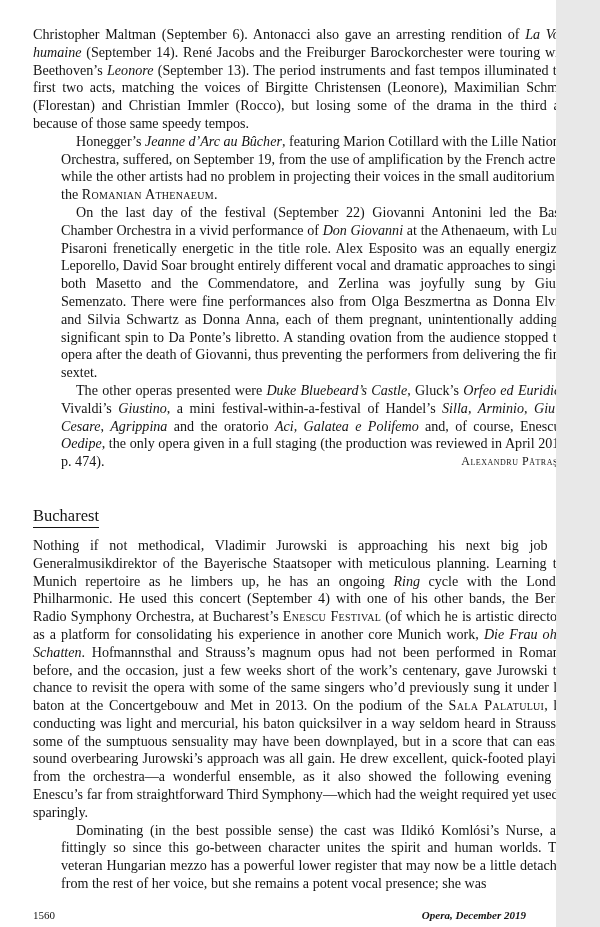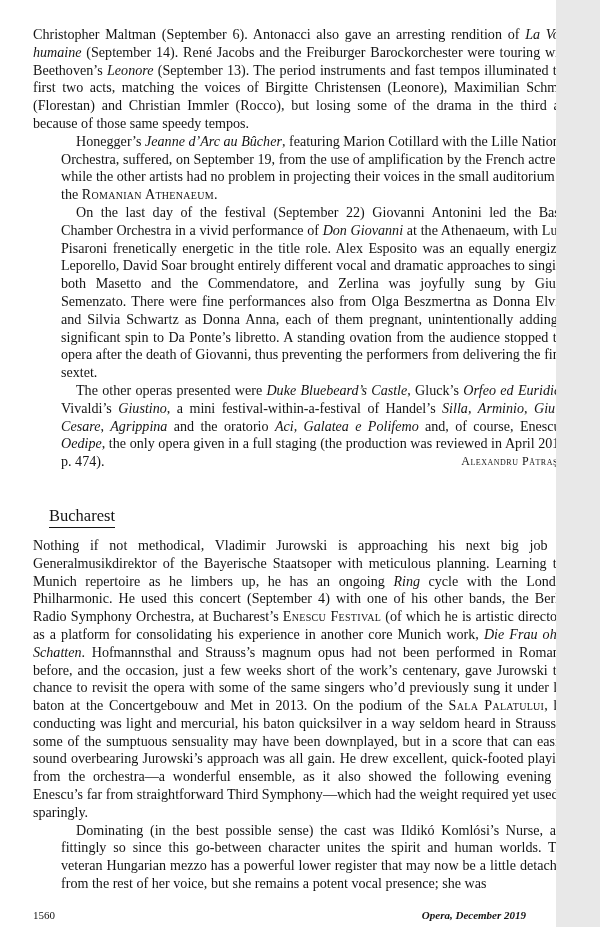--- a/index.html
+++ b/index.html
@@ -43,21 +43,21 @@
   .byline {
     float: right;
     font-variant: small-caps;
     font-size: 12px;
     letter-spacing: 0.5px;
   }
   h2.section-heading {
     font-size: 16.5px;
     font-weight: normal;
     line-height: 21px;
-    margin: 34px 0 9px 16px;
+    margin: 34px 0 9px 0;
     text-align: left;
     text-indent: 0;
   }
   h2.section-heading .heading-text {
     display: inline-block;
     border-bottom: 1.5px solid #141414;
     padding-bottom: 1px;
   }
   .footer {
     position: absolute;

